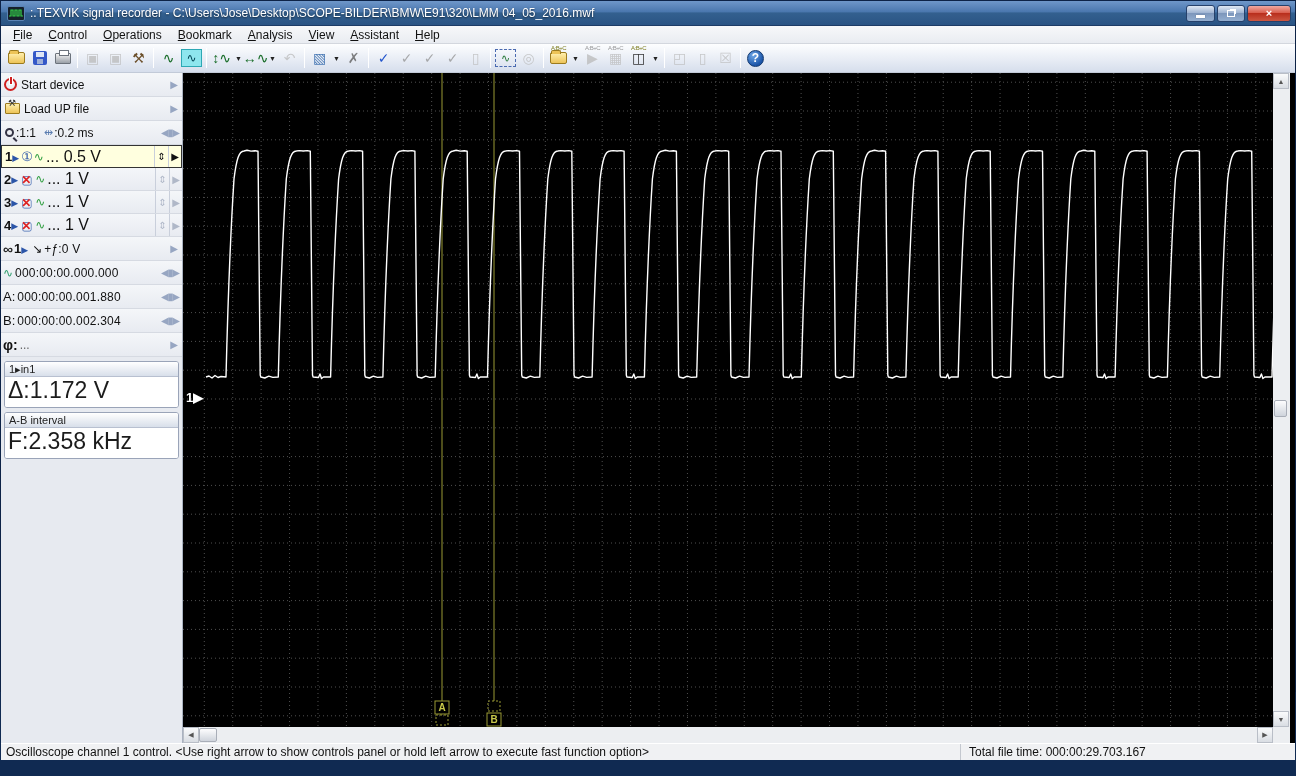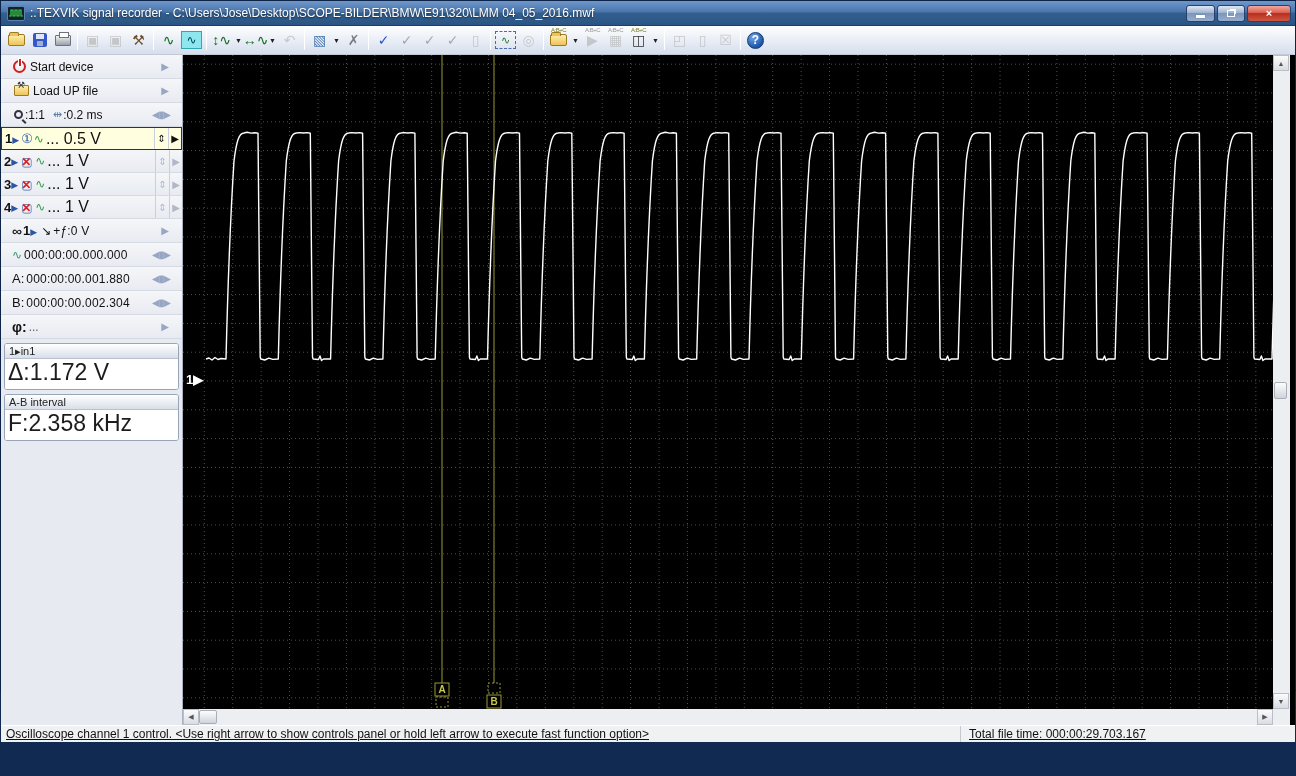--- a/index.html
+++ b/index.html
@@ -55,21 +55,21 @@
   .k-printer:before{content:"";position:absolute;top:-4px;left:3px;width:8px;height:4px;background:#fff;border:1px solid #6c737c;}
   .tb-cyan{background:#8ee6ee;border:1px solid #2da8b4;color:#045;font-size:12px;width:21px;height:18px;}
   .tb-dash{border:1px dashed #4a6ab0;color:#2a7a3a;font-size:11px;width:21px;height:18px;}
   .tb-help{width:17px;height:17px;border-radius:50%;color:#fff;font-weight:bold;font-size:12px;
     background:radial-gradient(circle at 35% 30%,#6fa8e8,#1c55a8 70%);border:1px solid #12386e;}
 
   
   .main{flex:0 0 670px;height:670px;display:flex;background:#000;}
   .sidebar{width:182px;flex:0 0 182px;background:#e7eaf0;border-right:1px solid #aab2c0;
     display:flex;flex-direction:column;font-size:12px;color:#111;}
-  .srow{display:flex;align-items:center;padding:0 11px;border-bottom:1px solid #d6dae2;
+  .srow{display:flex;align-items:center;padding:0 2px;border-bottom:1px solid #d6dae2;
     height:24px;flex:0 0 24px;background:linear-gradient(#f4f6f9,#e8ebf1);}
   .srow .grow{flex:1;}
   .arrow-r{color:#97a6c2;font-size:10px;padding-right:2px;}
   .nav-lr{color:#97a6c2;font-size:10px;letter-spacing:-1px;padding-right:1px;white-space:nowrap;}
   .pwr{width:13px;height:13px;border:2px solid #cf2020;border-radius:50%;position:relative;margin:0 4px 0 1px;}
   .pwr:before{content:"";position:absolute;left:4px;top:-3px;width:2px;height:7px;background:#cf2020;box-shadow:0 0 0 1px #fff;}
   .ldicon{width:15px;height:11px;background:linear-gradient(#ffefad,#edc458);border:1px solid #9c7b1e;
     border-radius:1px;margin:0 4px 0 2px;position:relative;}
   .ldicon:before{content:"⚒";position:absolute;top:-6px;left:2px;font-size:9px;color:#333;}
   .mag{width:9px;height:9px;border:2px solid #334;border-radius:50%;position:relative;margin:0 2px 0 2px;}
@@ -115,21 +115,21 @@
     border:1px solid #a9aeb8;border-radius:2px;}
   .h-track{flex:1;}
   .vbar{width:17px;flex:0 0 17px;display:flex;flex-direction:column;background:#eceef1;}
   .v-track{flex:1;position:relative;}
   .v-thumb{position:absolute;left:1px;top:311px;width:13px;height:17px;
     background:linear-gradient(#fdfdfe,#cfd4dc);border:1px solid #a9aeb8;border-radius:2px;}
   .corner{width:17px;height:16px;background:#eceef1;}
 
   
   .statusbar{height:17px;flex:0 0 17px;background:#f0f1f3;display:flex;font-size:12px;color:#111;
-    border-top:1px solid #fff;text-decoration:underline;}
+    border-top:1px solid #fff;}
   .st-left{flex:1;padding:1px 5px;border-right:1px solid #c4c8cf;white-space:nowrap;overflow:hidden;}
   .st-right{width:334px;flex:0 0 334px;padding:1px 8px;white-space:nowrap;}
 
   
   .taskbar{flex:1;background:linear-gradient(#2a4472,#13244a 60%,#0d1c3c);position:relative;overflow:hidden;}
   .tk{position:absolute;top:2px;height:9px;border-radius:2px;background:rgba(255,255,255,.10);}
 </style>
 </head>
 <body>
 
@@ -146,20 +146,30 @@
       <span class="wbtn min">
           <span class="bar"></span>
         </span>
       <span class="wbtn max">
           <span class="rest"></span>
         </span>
       <span class="wbtn close">×</span>
     </span>
   </div>
 
+  <div class="menubar" id="menubar">
+      <span class="menu-item"><u>F</u>ile</span>
+      <span class="menu-item"><u>C</u>ontrol</span>
+      <span class="menu-item"><u>O</u>perations</span>
+      <span class="menu-item"><u>B</u>ookmark</span>
+      <span class="menu-item"><u>A</u>nalysis</span>
+      <span class="menu-item"><u>V</u>iew</span>
+      <span class="menu-item"><u>A</u>ssistant</span>
+      <span class="menu-item"><u>H</u>elp</span>
+    </div>
 
   <div class="toolbar" id="toolbar">
       <span class="tbtn">
         <span class="k-folder"></span>
       </span>
       <span class="tbtn">
         <span class="k-floppy"></span>
       </span>
       <span class="tbtn">
         <span class="k-printer"></span>

